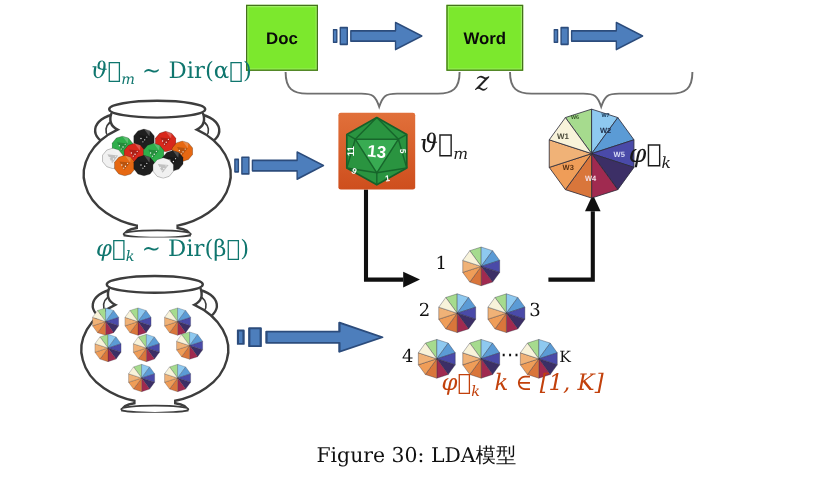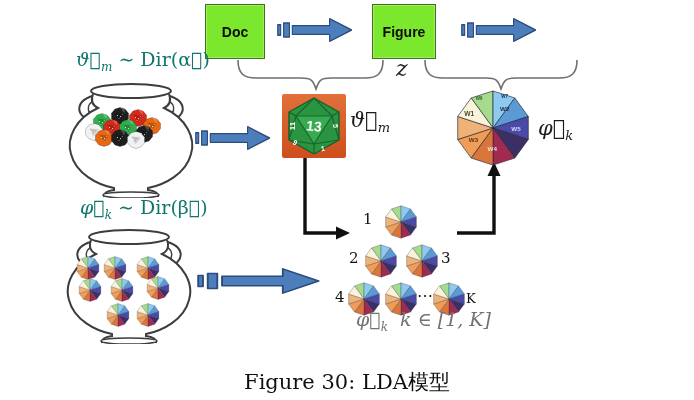--- a/index.html
+++ b/index.html
@@ -16,24 +16,24 @@
     box-shadow:inset 0 0 0 1px rgba(255,255,255,.25);
   }
   .mathlbl{position:absolute;font-size:19px;color:#0f766e;white-space:nowrap;}
   .mathlbl .mvar{font-style:italic;}
   .mathlbl sub{font-size:12px;font-style:italic;}
   .biglbl{position:absolute;font-size:21px;color:#1a1a1a;white-space:nowrap;text-align:center;}
   .biglbl .mvar{font-style:italic;}
   .biglbl sub{font-size:13px;font-style:italic;}
   .zlbl{position:absolute;font-size:22px;font-style:italic;color:#222;}
   .pnum{position:absolute;font-size:15px;color:#111;}
-  .pformula{position:absolute;font-size:19px;color:#737373;font-style:italic;white-space:nowrap;}
+  .pformula{position:absolute;font-size:19px;color:#c2410c;font-style:italic;white-space:nowrap;margin-left:12px;}
   .pformula sub{font-size:12px;}
   .caption{position:absolute;left:0;top:368px;width:100%;text-align:center;
-    font-size:21px;color:#101010;}
+    font-size:17px;color:#101010;}
   .die-box{position:absolute;left:282px;top:94px;width:64px;height:64px;
     background:linear-gradient(180deg,#e1703a,#ce4e1d);border-radius:2px;}
   svg{display:block;}
   .overlay{position:absolute;left:0;top:0;pointer-events:none;}
   .die-green{color:#2fae4b}.die-red{color:#d8281c}.die-black{color:#1f1f1f}
   .die-orange{color:#e66812}.die-white{color:#f1f1f1}
 </style>
 </head>
 <body>
 
@@ -99,21 +99,21 @@
     <g stroke="#101010" stroke-width="3.4" fill="none">
       <path d="M457,233 L494,233 L494,176"></path>
     </g>
     <polygon points="487.5,176 494,162 500.5,176" fill="#101010"></polygon>
   </svg>
 
   <div class="node" style="left:205px;top:4px;width:58px;height:53px">
     <span>Doc</span>
   </div>
   <div class="node" style="left:372px;top:4px;width:62px;height:53px">
-    <span>Figure</span>
+    <span>Word</span>
   </div>
 
   <svg class="abs" style="left:277px;top:17px" width="76" height="26">
       <use href="#barrow"></use>
     </svg>
   <svg class="abs" style="left:461px;top:17px" width="76" height="26">
       <use href="#barrow"></use>
     </svg>
   <svg class="abs" style="left:195px;top:125px" width="76" height="26">
       <use href="#barrow"></use>
@@ -194,21 +194,21 @@
     <g font-family="Liberation Sans, sans-serif" font-weight="bold">
       <text x="5.2" y="13.8" font-size="3.4" fill="#4a4a3a">W1</text>
       <text x="23.6" y="11.2" font-size="3.2" fill="#1d2c48">W2</text>
       <text x="29.4" y="21.6" font-size="3.2" fill="#d9dcf5">W5</text>
       <text x="7.6" y="27" font-size="3.2" fill="#5a3214">W3</text>
       <text x="17.2" y="31.6" font-size="3.2" fill="#f2dbe3">W4</text>
       <text x="11.2" y="5.4" font-size="2.3" fill="#355726">W6</text>
       <text x="24.2" y="4.4" font-size="2.3" fill="#10304f">W7</text>
     </g>
   </svg>
-  <div class="biglbl" style="left:538px;top:116px">
+  <div class="biglbl" style="left:524px;top:116px">
     <span class="mvar">φ⃗</span><sub>k</sub>
   </div>
 
   <svg class="abs" style="left:384px;top:205px" width="34" height="34" viewBox="0 0 40 40">
       <use href="#minipoly"></use>
     </svg>
   <svg class="abs" style="left:364px;top:244px" width="34" height="34" viewBox="0 0 40 40">
       <use href="#minipoly"></use>
     </svg>
   <svg class="abs" style="left:405px;top:244px" width="34" height="34" viewBox="0 0 40 40">

